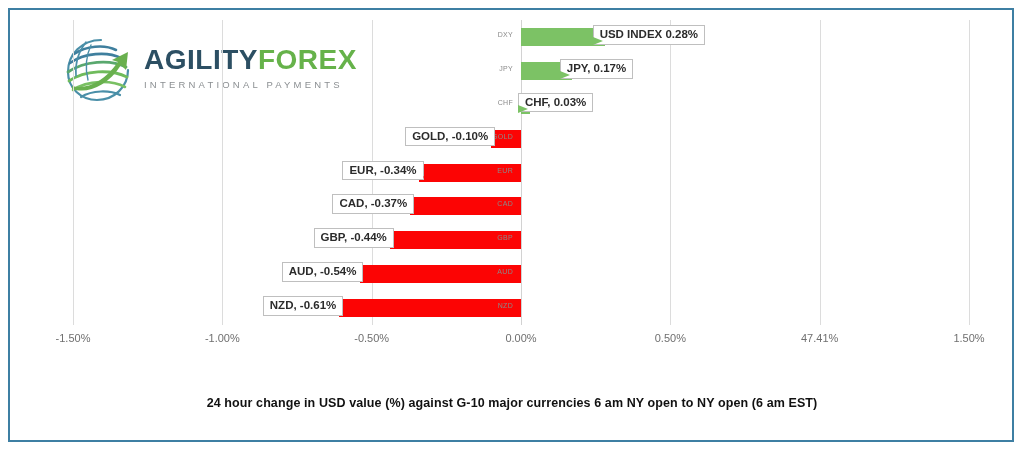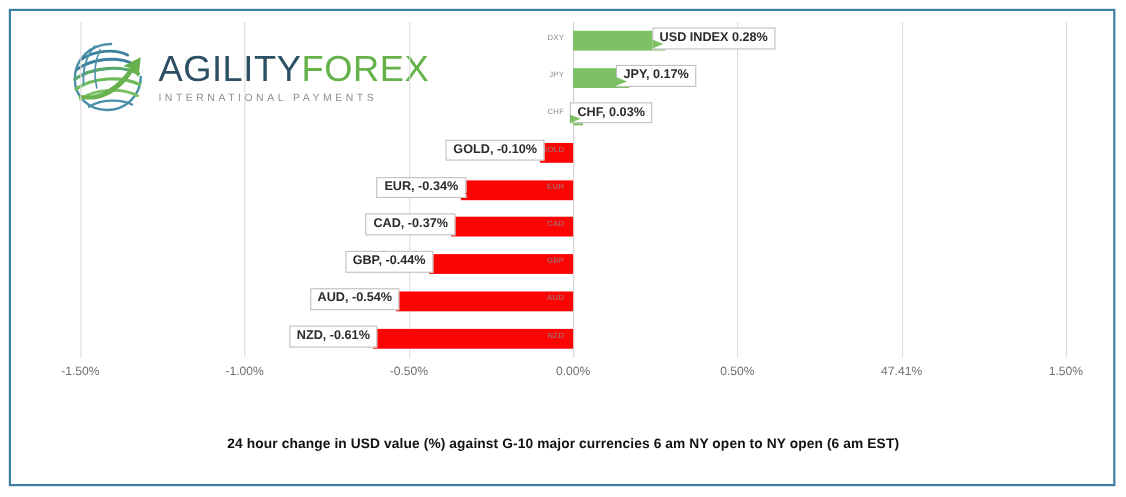--- a/index.html
+++ b/index.html
@@ -42,22 +42,22 @@
     width: 76px;
     height: 72px;
   }
   .logo-text {
     position: absolute;
     left: 84px;
     top: 14px;
     width: 206px;
   }
   .logo-word {
-    font-size: 33px;
-    font-weight: normal;
+    font-size: 28px;
+    font-weight: bold;
     letter-spacing: 0.5px;
     line-height: 1;
     white-space: nowrap;
   }
   .logo-word .w1 { color: #2c4f63; }
   .logo-word .w2 { color: #66b24a; }
   .logo-sub {
     margin-top: 5px;
     font-size: 9.5px;
     letter-spacing: 3.2px;

